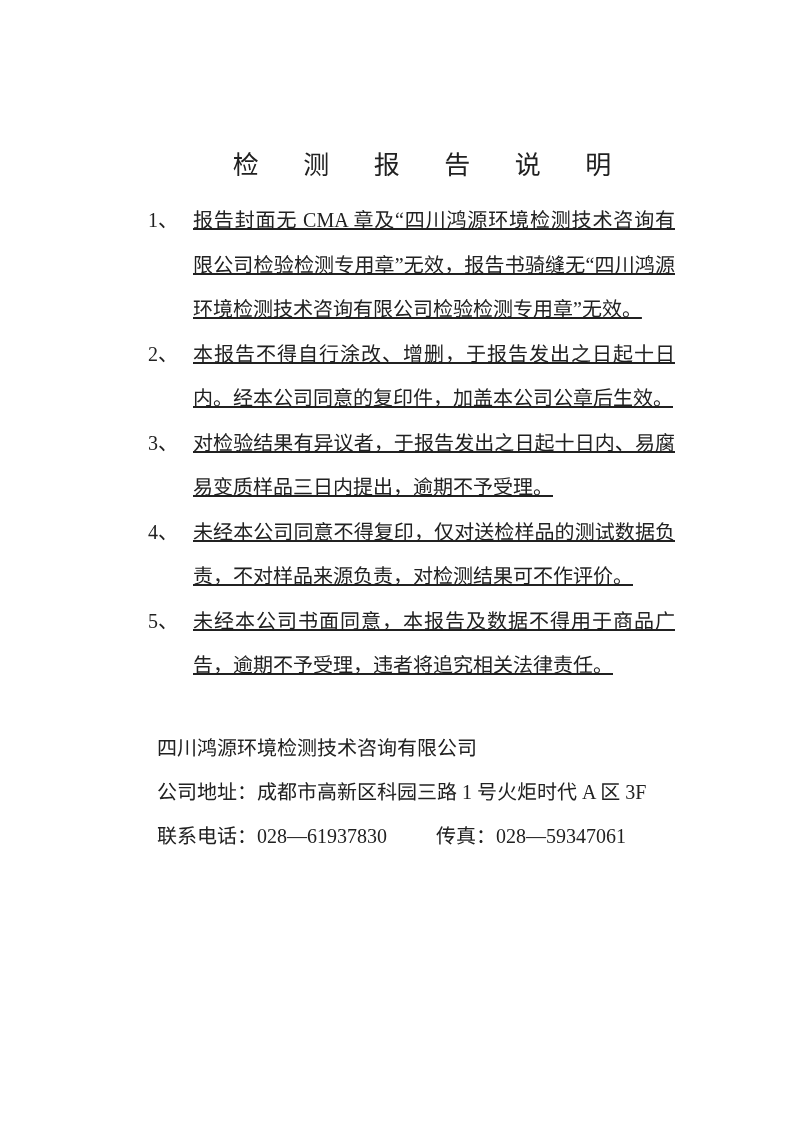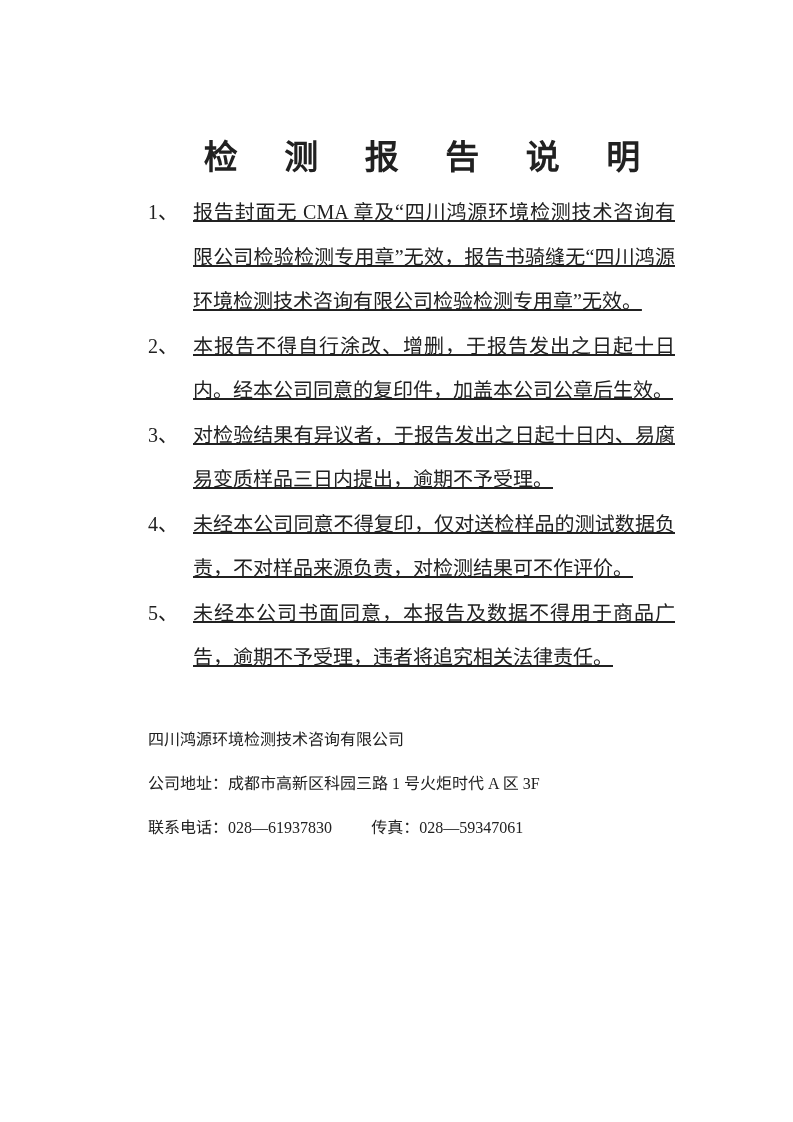--- a/index.html
+++ b/index.html
@@ -14,27 +14,27 @@
     margin: 0 auto;
     background: #ffffff;
     font-family: "Liberation Serif", "DejaVu Serif", serif;
     color: #212121;
     overflow: hidden;
     box-sizing: border-box;
     padding: 140px 118px 0 148px;
   }
   .doc-title {
     text-align: center;
-    font-size: 34px;
-    font-weight: 700;
+    font-size: 26px;
+    font-weight: 400;
     letter-spacing: 19px;
     white-space: nowrap;
     transform: translateX(20px);
     line-height: 36px;
-    margin: 0;
+    margin: 8px;
   }
   .notes-list {
     margin-top: 14px;
     font-size: 20px;
     line-height: 44.5px;
   }
   .note-item {
     display: flex;
     align-items: flex-start;
   }
@@ -43,21 +43,22 @@
     width: 45px;
   }
   .note-text {
     flex: 1 1 auto;
     text-align: justify;
     text-justify: inter-ideograph;
     text-decoration: underline;
   }
   .footer-block {
     margin-top: 38px;
-    font-size: 16px;
+    margin-left: 9px;
+    font-size: 20px;
     line-height: 44px;
   }
   .footer-line {
     white-space: nowrap;
   }
   .fax-part {
     margin-left: 2.2em;
   }
 </style>
 </head>

